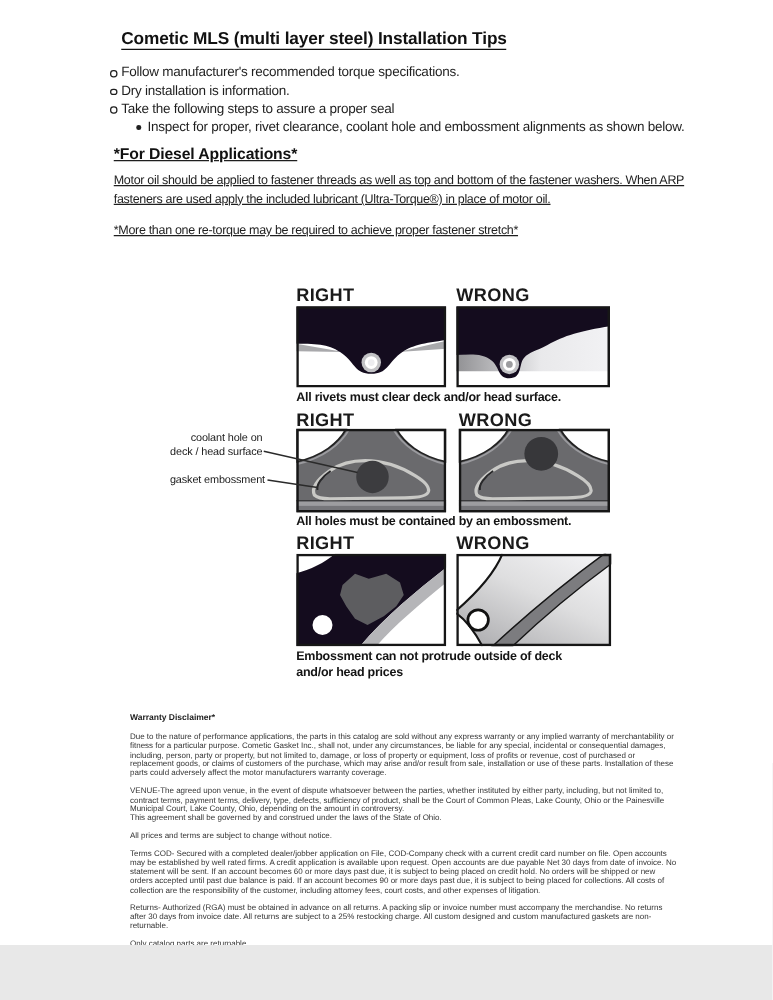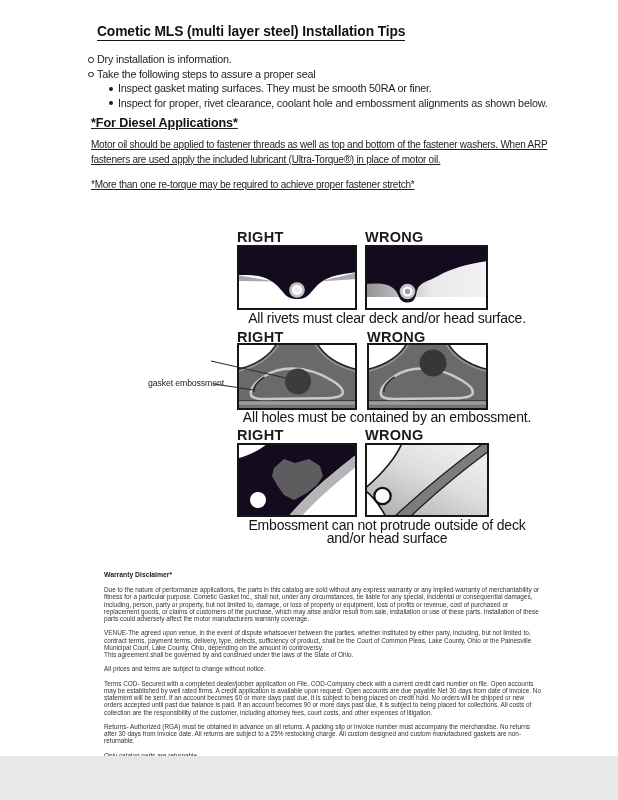--- a/index.html
+++ b/index.html
@@ -22,45 +22,45 @@
   
   .diesel{position:absolute;left:91px;top:116px;width:478px;text-decoration:underline;}
   .diesel h2{margin:0 0 8px 0;font-size:12.6px;font-weight:700;color:#111;letter-spacing:-0.1px;}
   .diesel p{margin:0 0 11px 0;font-size:10px;line-height:14.6px;letter-spacing:-0.25px;width:478px;}
 
   
   .figures{position:absolute;left:0;top:0;width:618px;height:800px;}
   .fig-label{position:absolute;font-size:14.5px;font-weight:700;color:#1a1a1a;
              letter-spacing:0.3px;}
   .fig-box{position:absolute;}
-  .fig-caption{position:absolute;font-size:14px;font-weight:400;color:#141414;
-               letter-spacing:-0.2px;white-space:pre-line;line-height:13px;text-align:center;}
+  .fig-caption{position:absolute;font-size:10px;font-weight:700;color:#141414;
+               letter-spacing:-0.2px;white-space:pre-line;line-height:13px;}
   .ann{position:absolute;font-size:8.7px;line-height:10.5px;color:#1a1a1a;text-align:right;
        white-space:pre-line;letter-spacing:-0.1px;}
   .leader{position:absolute;pointer-events:none;}
 
   
   .disclaimer{position:absolute;left:104px;top:571px;width:438px;color:#333;}
   .disclaimer h3{margin:0 0 8px 0;font-size:6.8px;font-weight:700;color:#222;}
   .disclaimer p{margin:0 0 7px 0;font-size:6.4px;line-height:7.25px;white-space:pre-line;letter-spacing:0;}
 
   
   .page-code{position:absolute;left:389px;top:760px;font-size:18px;color:#222;letter-spacing:0.4px;}
 </style>
 </head>
 <body>
 
 <div class="page">
 
   <div class="intro">
     <h1>Cometic MLS (multi layer steel) Installation Tips</h1>
     <ul class="tips">
+      <li class="main">Follow manufacturer's recommended torque specifications.</li>
       <li class="main">Dry installation is information.</li>
       <li class="main">Take the following steps to assure a proper seal</li>
-      <li class="sub">Inspect gasket mating surfaces.  They must be smooth 50RA or finer.</li>
       <li class="sub">Inspect for proper, rivet clearance, coolant hole and embossment alignments as shown below.</li>
     </ul>
   </div>
 
   <div class="diesel">
     <h2>*For Diesel Applications*</h2>
     <p>Motor oil should be applied to fastener threads as well as top and bottom of the fastener washers. When ARP fasteners are used apply the included lubricant (Ultra-Torque®) in place of motor oil.</p>
     <p>*More than one re-torque may be required to achieve proper fastener stretch*</p>
   </div>
 
@@ -127,21 +127,23 @@
       <path d="M0,0 L40,0 C34,11 21,22 0,26.5 Z" fill="#ffffff" stroke="#222222" stroke-width="1.4"></path>
       <path d="M121,0 L81,0 C87,11 100,22 121,26.5 Z" fill="#ffffff" stroke="#222222" stroke-width="1.4"></path>
       <path d="M14.5,53 C12,47.5 17,40.5 27,33.5 C35,28 44,25.5 55,25.5 C69,25.5 83,30 95,37.5 C102.5,42 106.5,46 105.8,50 C105,54 97,55.2 87,55.2 L27,56 C19.5,56 16.5,55 14.5,53 Z" fill="none" stroke="#c9c9c6" stroke-width="2.6"></path>
       <path d="M17,49 C16,44.5 20.5,38.5 27.5,33.8" fill="none" stroke="#28282a" stroke-width="1.6"></path>
       <circle cx="66" cy="20" r="13.5" fill="#37373a"></circle>
       <rect x="1" y="1" width="119" height="65" fill="none" stroke="#161616" stroke-width="2"></rect>
     </svg>
 
     <div class="fig-caption" style="left:237px;top:411px;width:300px;">All holes must be contained by an embossment.</div>
 
-    <div class="ann" style="left:112px;top:378px;width:112px;">gasket embossment</div>
+    <div class="ann" style="left:100px;top:345px;width:110px;">coolant hole on
+deck / head surface</div>
+    <div class="ann" style="left:100px;top:378px;width:112px;">gasket embossment</div>
     <svg class="leader" style="left:205px;top:355px;" width="95" height="40" viewBox="0 0 95 40">
       <line x1="6" y1="6" x2="81" y2="23" stroke="#2a2a2a" stroke-width="1.1"></line>
       <line x1="9" y1="29" x2="49" y2="35" stroke="#2a2a2a" stroke-width="1.1"></line>
     </svg>
 
     <div class="fig-label" style="left:237px;top:427px;width:120px;">RIGHT</div>
     <div class="fig-label" style="left:365px;top:427px;width:124px;">WRONG</div>
 
     <svg class="fig-box" style="left:237px;top:443px;" width="120" height="74" viewBox="0 0 120 74">
       <rect width="120" height="74" fill="#ffffff"></rect>
@@ -163,21 +165,21 @@
       <rect width="124" height="74" fill="#ffffff"></rect>
       <path d="M37,0 L124,0 L124,74 L21,74 C14,61 7,52.5 0,47.5 L0,45.5 C15,32.5 30,17 37,0 Z" fill="url(#g3)"></path>
       <path d="M37,0 C30,17 15,32.5 0,45.5" fill="none" stroke="#151515" stroke-width="1.6"></path>
       <path d="M0,47.5 C7,52.5 14,61 21,74" fill="none" stroke="#151515" stroke-width="1.6"></path>
       <path d="M29,74 C58,47 88,22 124,-4 L124,8 C94,30 66,54 45,74 Z" fill="#7c7c7f" stroke="#161616" stroke-width="1.2"></path>
       <circle cx="17.5" cy="53" r="8.2" fill="#ffffff" stroke="#111111" stroke-width="2.2"></circle>
       <rect x="1" y="1" width="122" height="72" fill="none" stroke="#161616" stroke-width="2"></rect>
     </svg>
 
     <div class="fig-caption" style="left:237px;top:519px;width:300px;">Embossment can not protrude outside of deck
-and/or head surface</div>
+and/or head prices</div>
   </div>
 
   <div class="disclaimer">
     <h3>Warranty Disclaimer*</h3>
     <p>Due to the nature of performance applications, the parts in this catalog are sold without any express warranty or any implied warranty of merchantability or fitness for a particular purpose.  Cometic Gasket Inc., shall not, under any circumstances, be liable for any special, incidental or consequential damages, including, person, party or property, but not limited to, damage, or loss of property or equipment, loss of profits or revenue, cost of purchased or replacement goods, or claims of customers of the purchase, which may arise and/or result from sale, installation or use of these parts.  Installation of these parts could adversely affect the motor manufacturers warranty coverage.</p>
     <p>VENUE-The agreed upon venue, in the event of dispute whatsoever between the parties, whether instituted by either party, including, but not limited to, contract terms, payment terms, delivery, type, defects, sufficiency of product, shall be the Court of Common Pleas, Lake County, Ohio or the Painesville Municipal Court, Lake County, Ohio, depending on the amount in controversy.
 This agreement shall be governed by and construed under the laws of the State of Ohio.</p>
     <p>All prices and terms are subject to change without notice.</p>
     <p>Terms COD- Secured with a completed dealer/jobber application on File, COD-Company check with a current credit card number on file.  Open accounts may be established by well rated firms.  A credit application is available upon request.  Open accounts are due payable Net 30 days from date of invoice.  No statement will be sent.  If an account becomes 60 or more days past due, it is subject to being placed on credit hold.  No orders will be shipped or new orders accepted until past due balance is paid.  If an account becomes 90 or more days past due, it is subject to being placed for collections.  All costs of collection are the responsibility of the customer, including attorney fees, court costs, and other expenses of litigation.</p>
     <p>Returns- Authorized (RGA) must be obtained in advance on all returns.  A packing slip or invoice number must accompany the merchandise.  No returns after 30 days from invoice date.  All returns are subject to a 25% restocking charge.  All custom designed and custom manufactured gaskets are non-returnable.</p>

